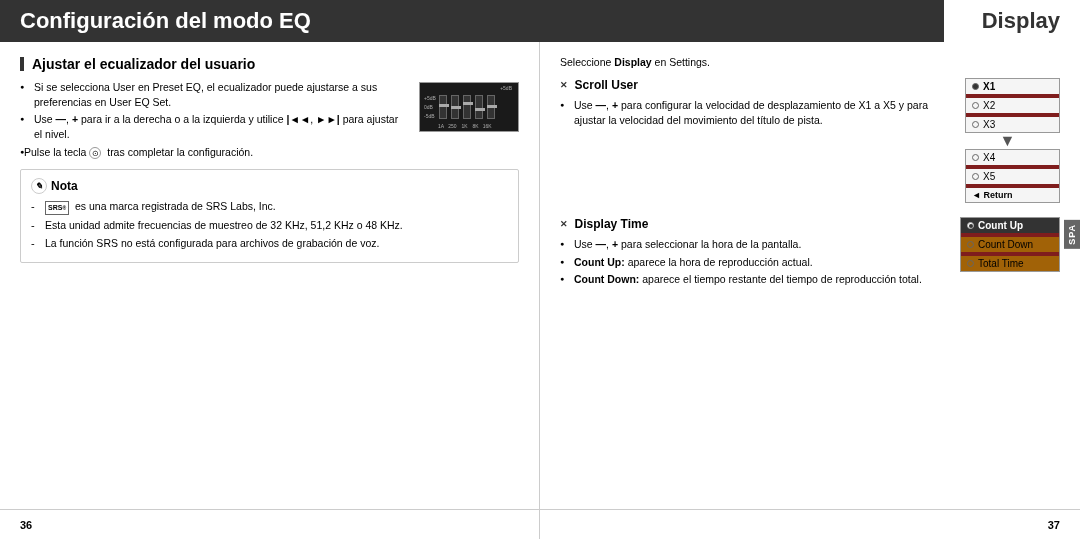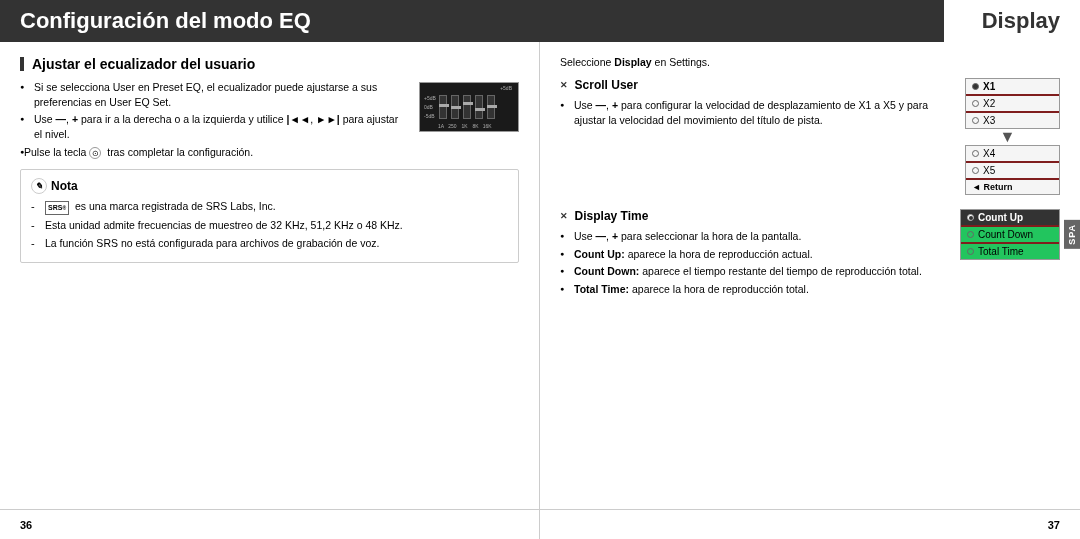--- a/index.html
+++ b/index.html
@@ -201,21 +201,21 @@
       width: 95px;
       font-size: 10px;
       float: right;
       margin-left: 10px;
     }
     .menu-item {
       padding: 2px 6px;
       display: flex;
       align-items: center;
       gap: 4px;
-      border-bottom: 2px solid #7f1d1d;
+      border-bottom: 4px solid #7f1d1d;
     }
     .menu-item:last-child {
       border-bottom: none;
     }
     .menu-item.active-item {
       font-weight: bold;
     }
     .radio-dot {
       width: 7px;
       height: 7px;
@@ -226,21 +226,21 @@
       justify-content: center;
       flex-shrink: 0;
     }
     .radio-dot.filled {
       background: #333;
     }
 
     
     .display-time-menu {
       border: 1px solid #999;
-      background: #22c55e;
+      background: #a16207;
       width: 100px;
       font-size: 10px;
       float: right;
       margin-left: 10px;
     }
 
     
     .srs-logo {
       display: inline-flex;
       align-items: center;
@@ -431,21 +431,20 @@
       </div>
 
       <div class="subsection-title">
         <span>Display Time</span>
       </div>
 
       <ul class="bullet-list">
         <li>Use <strong>—</strong>, <strong>+</strong> para seleccionar la hora de la pantalla.</li>
         <li><strong>Count Up:</strong> aparece la hora de reproducción actual.</li>
         <li><strong>Count Down:</strong> aparece el tiempo restante del tiempo de reproducción total.</li>
-        <li><strong>Total Time:</strong> aparece la hora de reproducción total.</li>
       </ul>
 
     </div>
 
   </div>
 
 </div>
 
 <div class="spa-tab">SPA</div>
 

